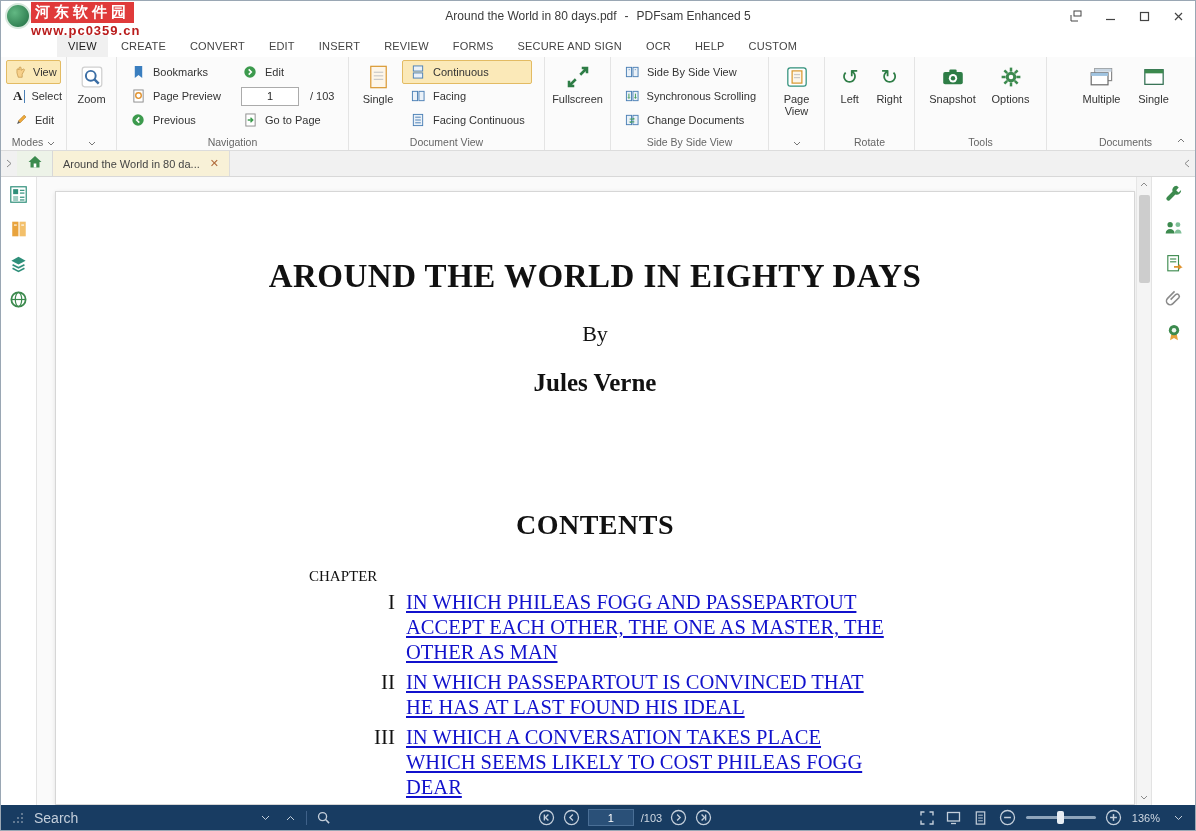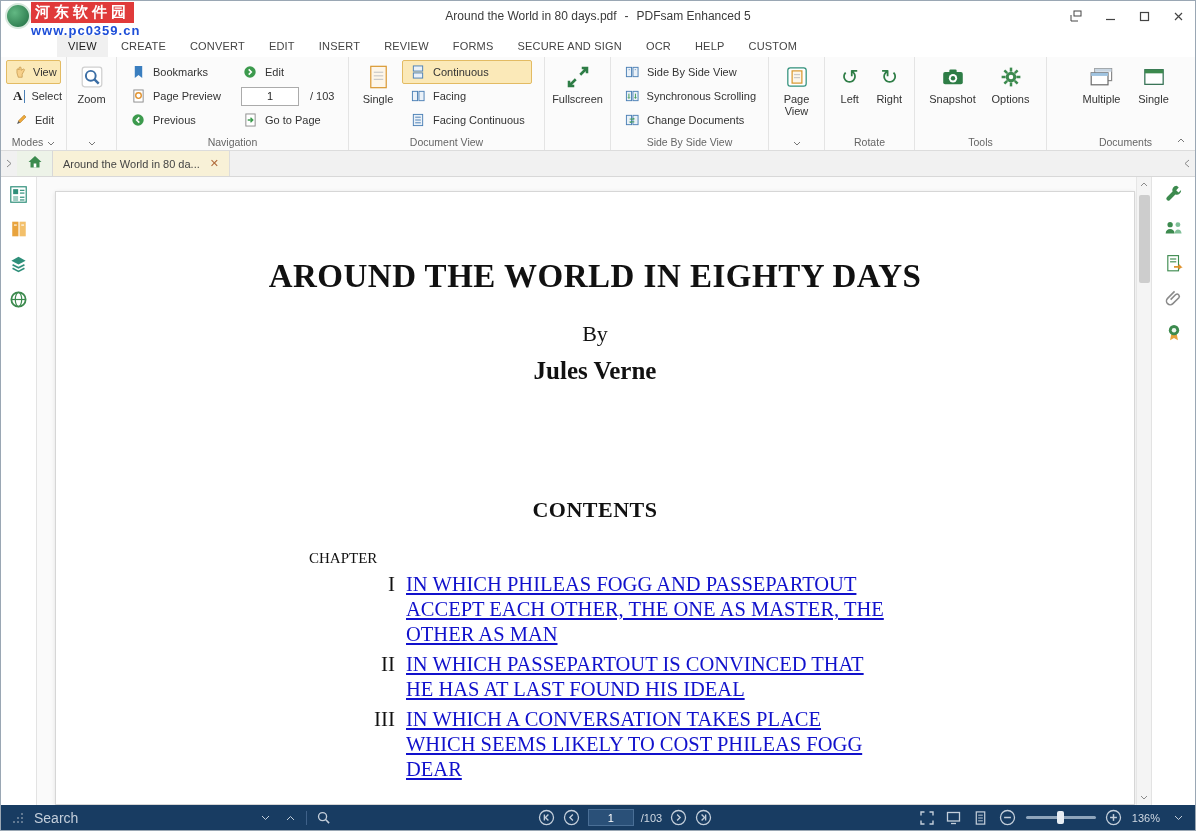--- a/index.html
+++ b/index.html
@@ -2,21 +2,21 @@
 <html><head>
 <meta charset="utf-8">
 <style>
 *{margin:0;padding:0;box-sizing:border-box;}
 html,body{width:1196px;height:831px;overflow:hidden;font-family:"Liberation Sans",sans-serif;background:#fff;}
 .window{width:1196px;height:831px;display:flex;flex-direction:column;position:relative;border:1px solid #9aa7b4;background:#fff;}
 
 
 .watermark{position:absolute;top:1px;left:30px;z-index:60;pointer-events:none;}
 .wm1{background:#e03a3a;color:#fff;font-size:15px;font-weight:bold;padding:1px 4px;letter-spacing:4px;display:inline-block;}
-.wm2{color:#1d4ed8;font-size:13px;font-weight:bold;letter-spacing:1px;text-align:center;}
+.wm2{color:#b91c1c;font-size:13px;font-weight:bold;letter-spacing:1px;text-align:center;}
 
 
 .titlebar{height:30px;display:flex;align-items:center;background:#fff;position:relative;flex:none;}
 .qat{display:flex;align-items:center;gap:8px;padding-left:4px;width:180px;z-index:1;}
 .logo{width:26px;height:26px;border-radius:50%;background:radial-gradient(circle at 35% 35%,#62b883,#1f6b40);border:2px solid #d7e8dd;}
 .title-text{position:absolute;left:0;right:0;text-align:center;font-size:12px;color:#3a3a3a;}
 .title-text span{padding:0 4px;}
 .wincontrols{margin-left:auto;display:flex;z-index:5;}
 .wc{width:34px;height:28px;display:flex;align-items:center;justify-content:center;}
 
@@ -61,22 +61,22 @@
 .pagewrap{flex:1;padding:14px 1px 0 18px;min-width:0;}
 .page{height:100%;background:#fff;border:1px solid #d6d6d6;box-shadow:0 1px 4px rgba(0,0,0,.10);overflow:hidden;font-family:"Liberation Serif","DejaVu Serif",serif;color:#111;}
 .vscroll{width:15px;background:#f4f4f4;border-left:1px solid #e6e6e6;display:flex;flex-direction:column;align-items:center;flex:none;}
 .sarrow{height:15px;width:100%;display:flex;align-items:center;justify-content:center;}
 .sarrow.bottom{margin-top:auto;}
 .vthumb{width:11px;height:88px;background:#cdcdcd;border-radius:2px;margin-top:3px;}
 
 
 .doc-title{margin-top:66px;text-align:center;font-size:33px;font-weight:bold;letter-spacing:.5px;}
 .doc-by{margin-top:26px;text-align:center;font-size:22px;font-weight:normal;}
-.doc-author{margin-top:10px;text-align:center;font-size:25px;font-weight:bold;}
-.doc-contents{margin-top:112px;text-align:center;font-size:22px;font-weight:bold;letter-spacing:.5px;}
+.doc-author{margin-top:22px;text-align:center;font-size:25px;font-weight:bold;}
+.doc-contents{margin-top:112px;text-align:center;font-size:28px;font-weight:bold;letter-spacing:.5px;}
 .doc-chapter-label{margin-top:27px;margin-left:253px;font-size:15px;}
 .toc{margin-left:253px;margin-top:5px;}
 .toc-row{display:flex;margin-top:5px;align-items:flex-start;}
 .toc-num{width:97px;text-align:right;padding-right:11px;font-size:21px;line-height:25px;flex:none;}
 .toc-link{width:484px;font-size:20.5px;line-height:25px;color:#1111cc;text-decoration:underline;cursor:pointer;}
 
 
 .statusbar{height:25px;background:#183c62;display:flex;align-items:center;padding:0 8px;gap:7px;color:#cfd8e2;flex:none;}
 .sb-search{background:transparent;border:none;outline:none;color:#cfd8e2;font-size:14px;width:215px;font-family:"Liberation Sans",sans-serif;}
 .sb-search::placeholder{color:#c4cfdb;opacity:1;}

